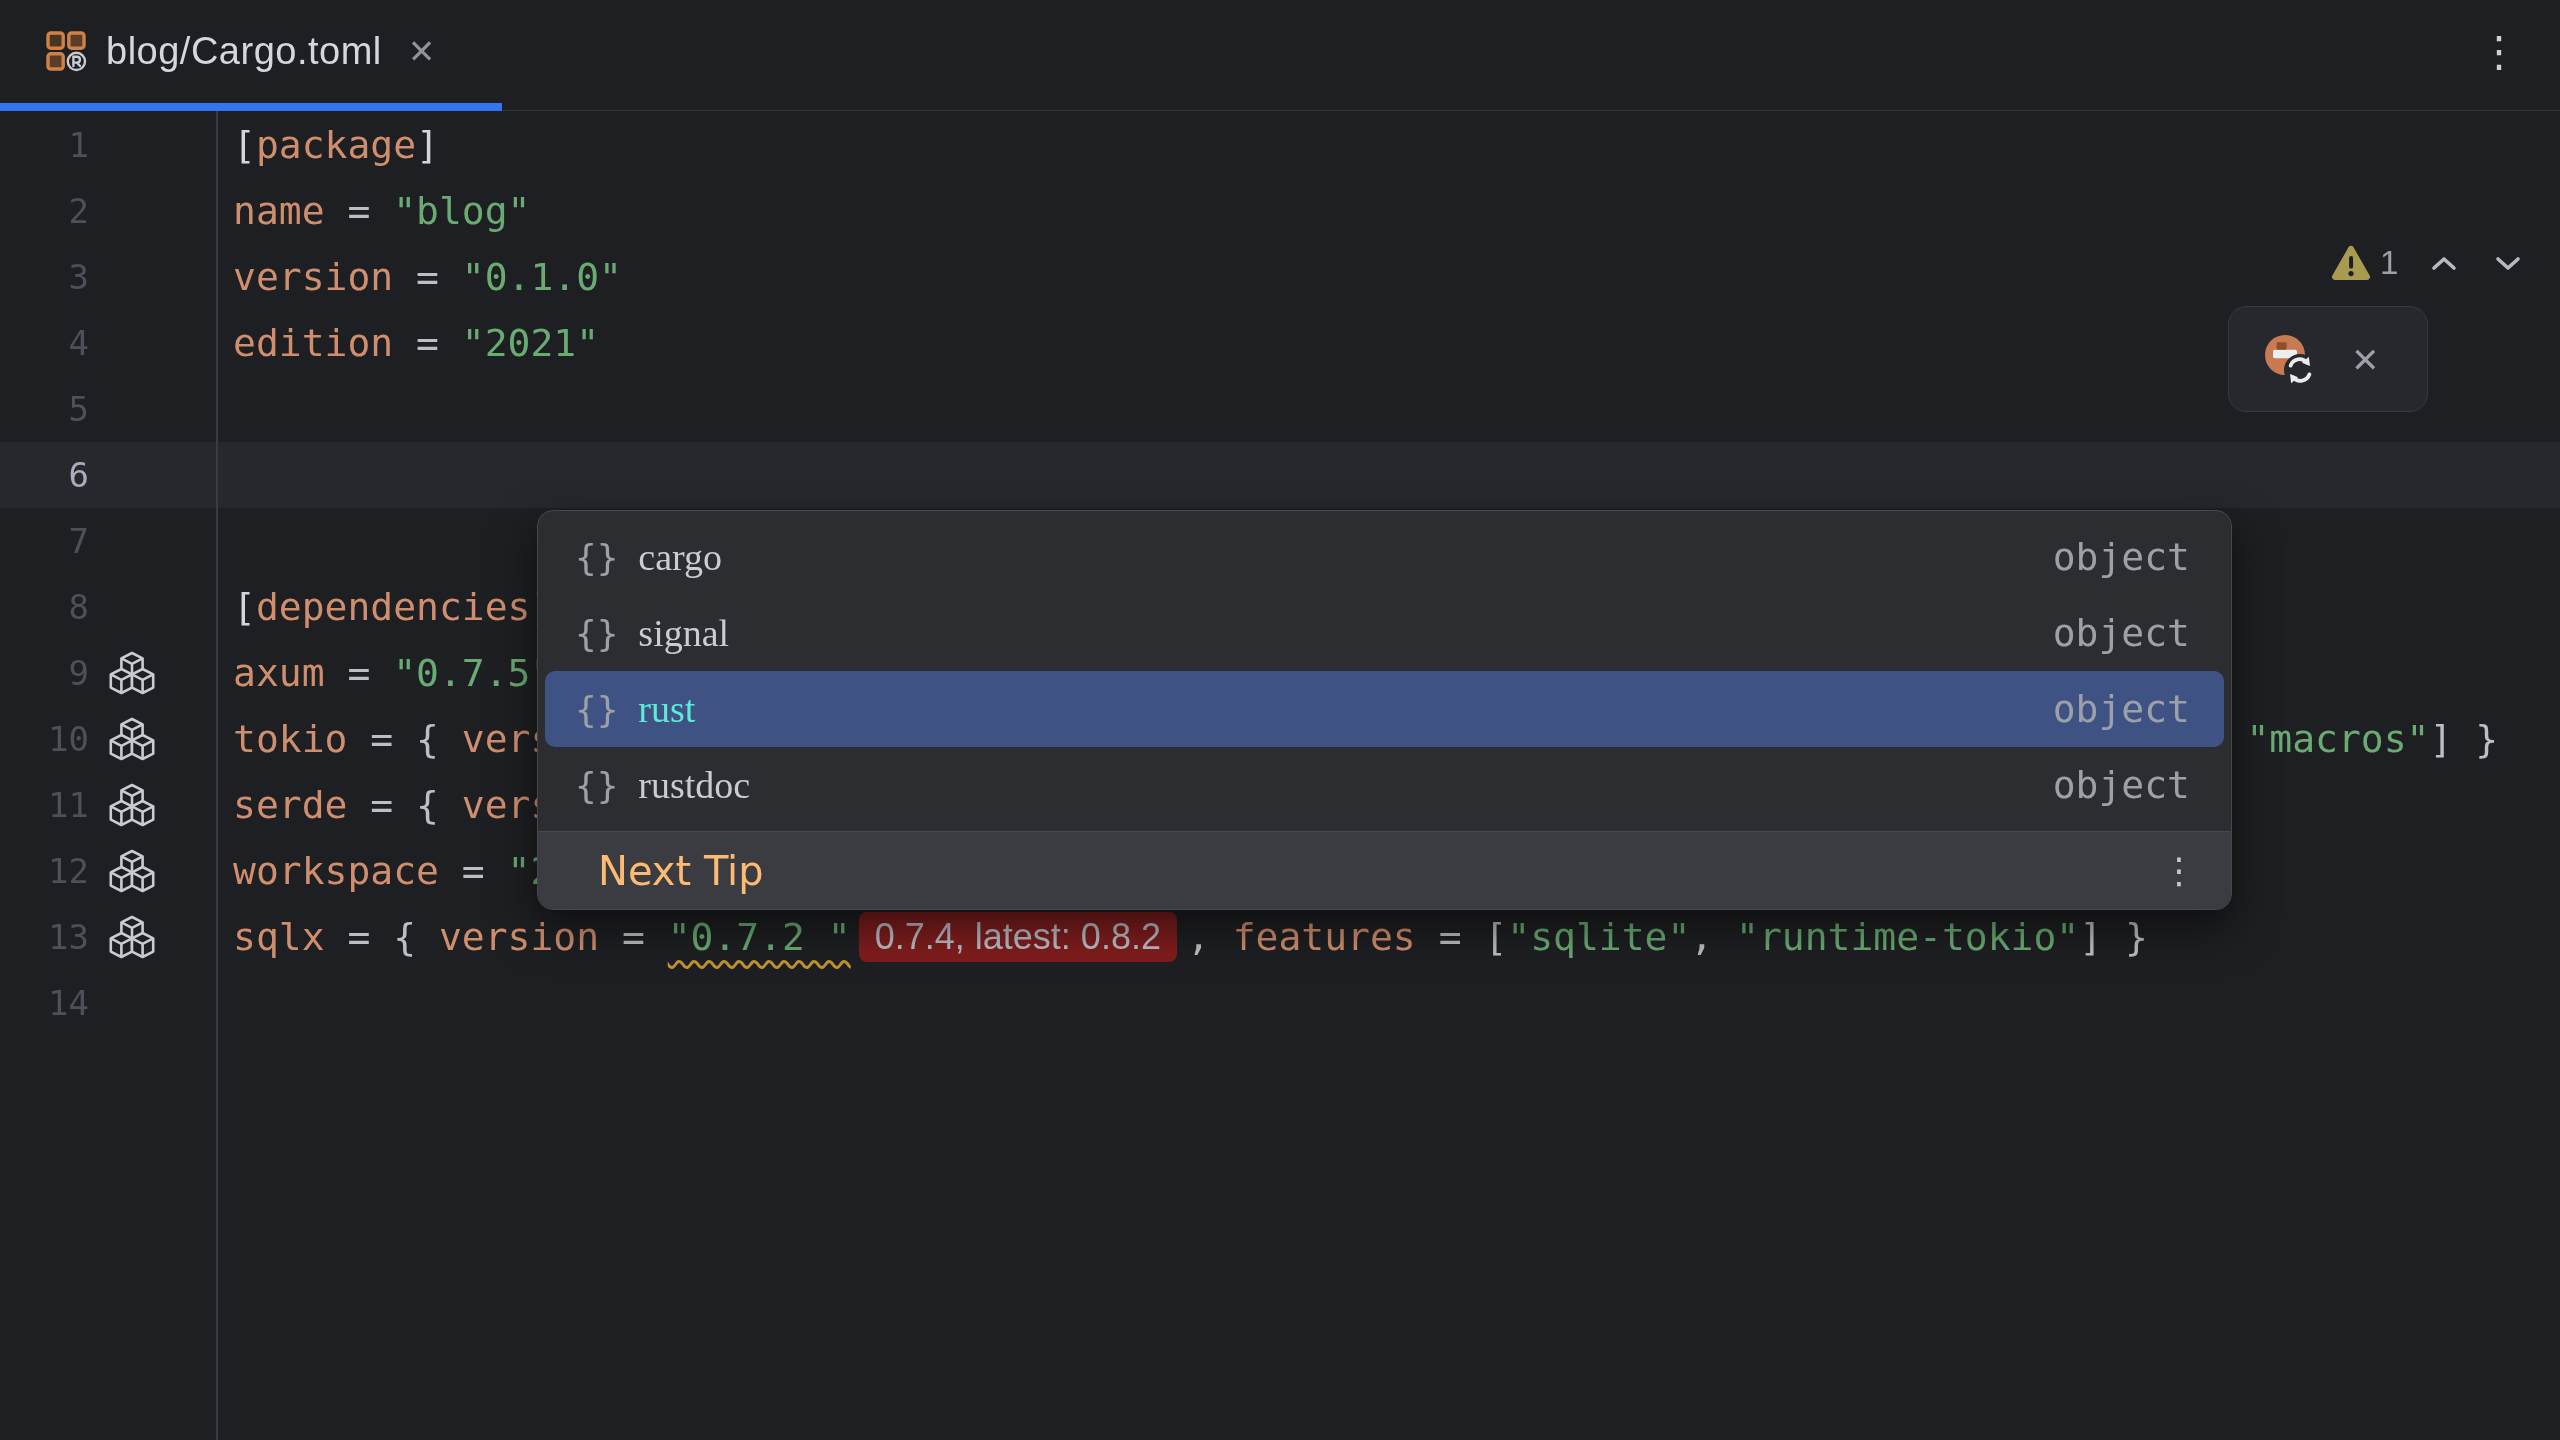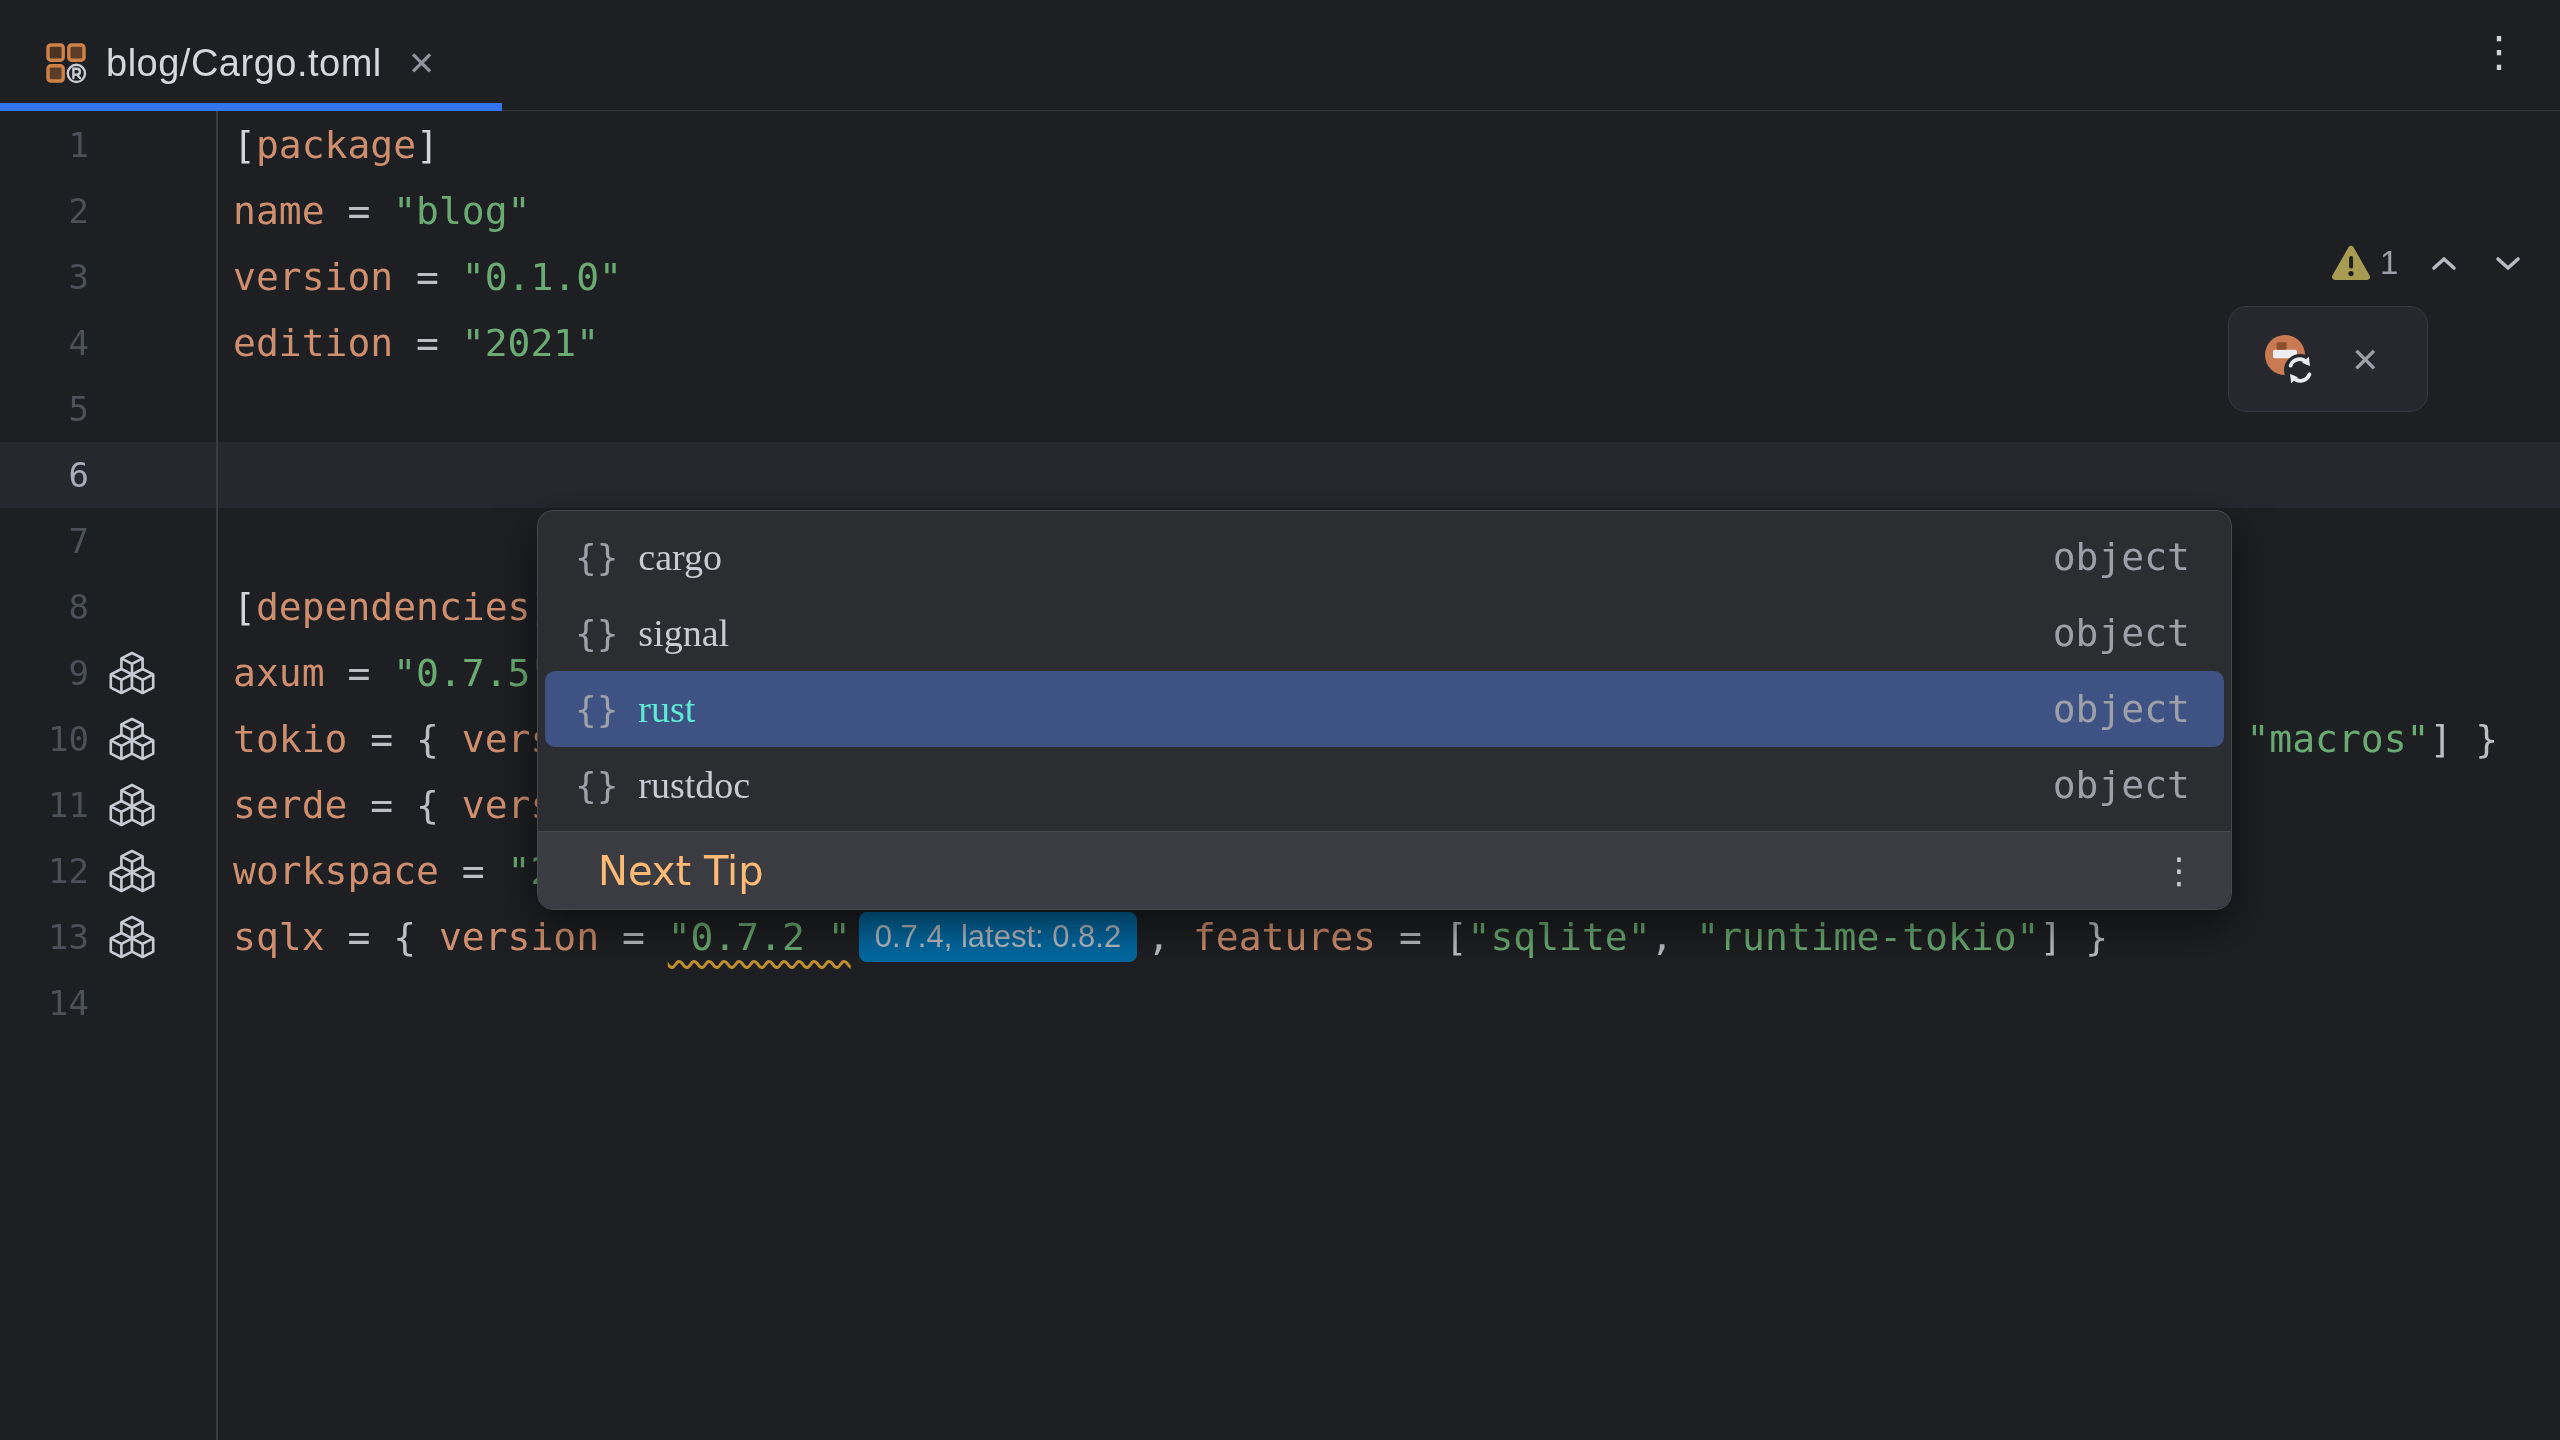--- a/index.html
+++ b/index.html
@@ -3,21 +3,21 @@
 <meta charset="utf-8">
 <style>
   * { margin:0; padding:0; box-sizing:border-box; }
   html,body { width:2560px; height:1440px; background:#1E1F22; overflow:hidden;
               font-family:"Liberation Sans", sans-serif; }
   body { position:relative; }
 
   
   .tabbar { position:absolute; left:0; top:0; width:2560px; height:111px;
             background:#1E1F22; border-bottom:1.5px solid #34363A; z-index:20; }
-  .tab { position:absolute; left:0; top:12px; width:502px; height:103px;
+  .tab { position:absolute; left:0; top:0; width:502px; height:103px;
          display:flex; align-items:center; padding-left:46px; }
   .tab-title { font-size:38px; color:#D5D7DC; margin-left:18px; letter-spacing:.5px; white-space:nowrap; }
   .tab-close { margin-left:26px; font-size:33px; color:#8F939B; cursor:pointer; }
   .tab-underline { position:absolute; left:0; top:103px; width:502px; height:8px; background:#3574F0; }
   .tab-kebab { position:absolute; left:2478px; top:0; height:103px; display:flex; align-items:center;
                font-family:"DejaVu Sans", sans-serif; font-size:42px; color:#CFD1D7; cursor:pointer; }
 
   
   .editor { position:absolute; left:0; top:111px; width:2560px; height:1329px; }
   .gutter-sep { position:absolute; left:216px; top:0; bottom:0; width:2px; background:#393B40; z-index:3; }
@@ -31,22 +31,22 @@
                font-family:"DejaVu Sans Mono", monospace; font-size:38px; color:#BCBEC4; }
   .seg-key { color:#CF8E6D; }
   .seg-op  { color:#BCBEC4; }
   .seg-br  { color:#D2D5DB; }
   .seg-str { color:#6AAB73; }
   .seg-strwarn { color:#6AAB73; text-decoration:underline wavy #C2932E 2.5px; text-underline-offset:10px;
                  text-decoration-skip-ink:none; }
   .seg-brhl { background:#3E4148; color:#D8DADF; border-radius:4px; }
   .inlay-chip { display:inline-block; vertical-align:middle; position:relative; top:-3px;
                 height:50px; line-height:50px; margin:0 10px 0 8px; padding:0 16px;
-                border-radius:8px; background:#0369a1; color:#B9BCC3;
-                font-family:"Liberation Sans", sans-serif; font-size:31px; }
+                border-radius:8px; background:#7f1d1d; color:#B9BCC3;
+                font-family:"Liberation Sans", sans-serif; font-size:36px; }
 
   
   .warn-cluster { position:absolute; left:2330px; top:128px; height:48px; display:flex;
                   align-items:center; z-index:5; }
   .warn-count { font-size:33px; color:#9DA0A8; margin-left:8px; }
   .nav-btn { margin-left:28px; cursor:pointer; display:flex; align-items:center; }
 
   
   .reload-widget { position:absolute; left:2228px; top:195px; width:200px; height:106px;
                    background:#26282E; border:1px solid #37393E; border-radius:18px; z-index:6; }

